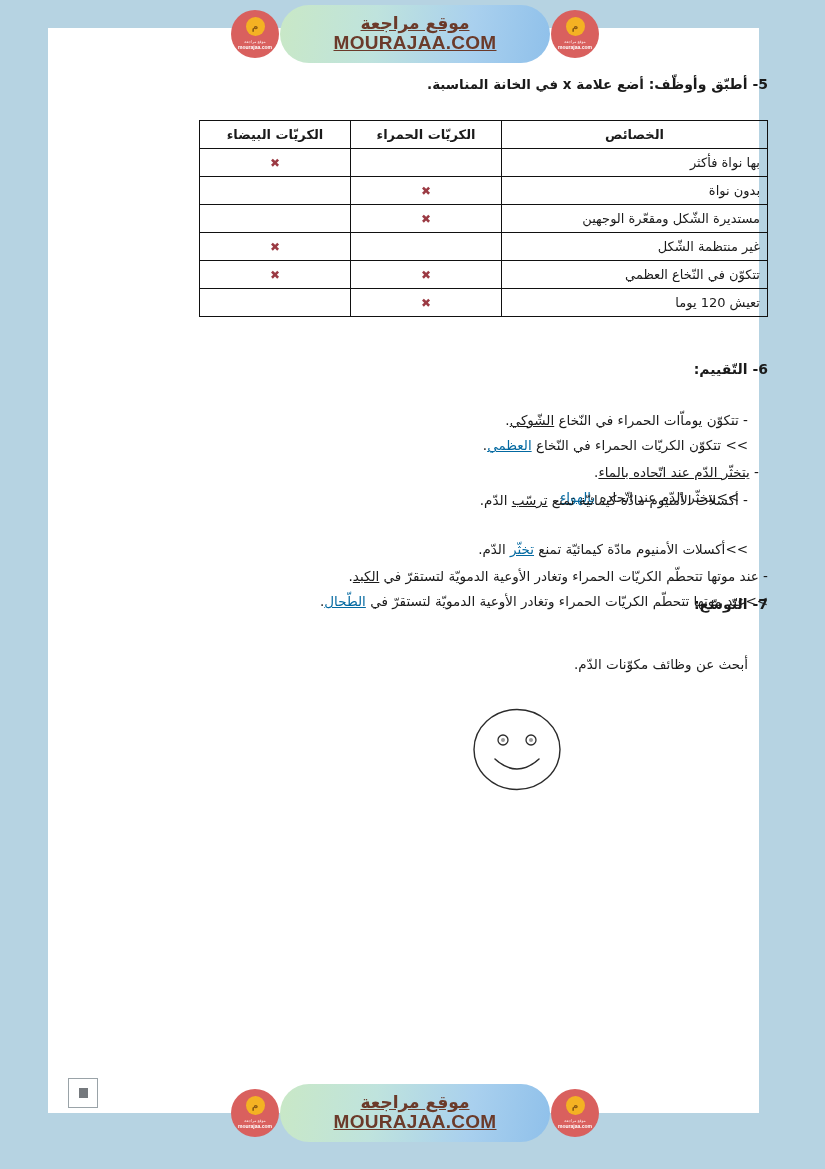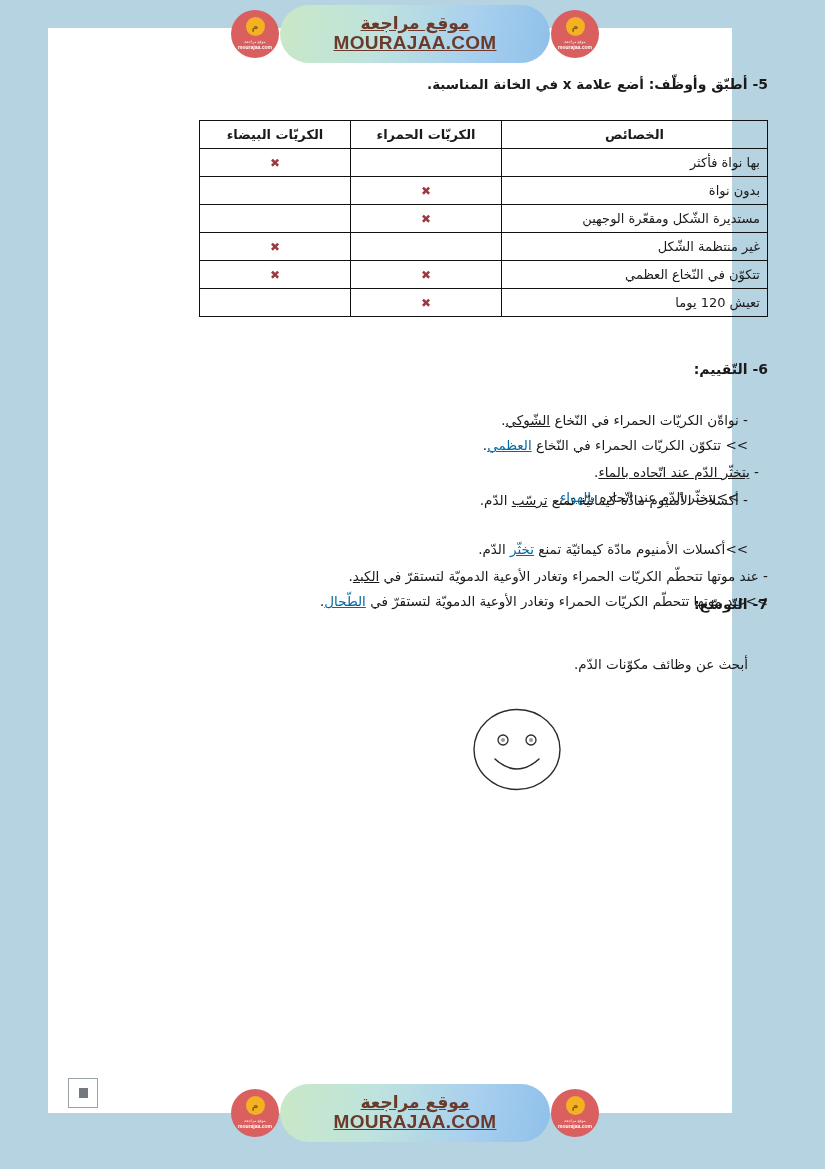--- a/index.html
+++ b/index.html
@@ -8,20 +8,21 @@
     width:825px;height:1169px;
     background:#b6d3e2;
     font-family:"DejaVu Sans","Liberation Sans",sans-serif;
     overflow:hidden;position:relative;
   }
   
   .page{
     position:absolute;left:48px;top:28px;
     width:684px;height:1085px;
     background:#ffffff;
+    padding-left:27px;
   }
   
   .banner{
     position:absolute;left:215px;width:400px;height:62px;
     display:flex;align-items:center;justify-content:center;
     z-index:5;
   }
   .banner-top{top:3px;}
   .banner-bottom{top:1082px;}
   .pill{
@@ -159,21 +160,21 @@
           </tr>
         </tbody>
     </table>
 
     <div class="ln q-title" style="right:9px;top:333px;">
       <span class="num">6-</span>
       <span class="num">التّقييم:</span>
     </div>
 
     <div id="corrections-host">
-        <div class="ln body-txt" style="right: 29px; top: 384px;"><span>- نواةّن الكريّات الحمراء في النّخاع </span><span class="u">الشّوكي</span><span>.</span></div>
+        <div class="ln body-txt" style="right: 29px; top: 384px;"><span>- تتكوّن يوماّات الحمراء في النّخاع </span><span class="u">الشّوكي</span><span>.</span></div>
         <div class="ln body-txt" style="right: 29px; top: 409px;"><span>&gt;&gt;</span><span> تتكوّن الكريّات الحمراء في النّخاع </span><span class="red-u">العظمي</span><span>.</span></div>
         <div class="ln body-txt" style="right: 18px; top: 436px;"><span>- </span><span class="u">يتخثّر الدّم عند اتّحاده بالماء</span><span>.</span></div>
         <div class="ln body-txt" style="right: 38px; top: 461px;"><span>&gt;&gt;</span><span>يتخثّر الدّم عند اتّحاده </span><span class="red-u">بالهواء</span><span>.</span></div>
         <div class="ln body-txt" style="right: 29px; top: 464px;"><span>- أكسلات الأمنيوم مادّة كيمائيّة تمنع </span><span class="u">ترسّب</span><span> الدّم.</span></div>
         <div class="ln body-txt" style="right: 29px; top: 513px;"><span>&gt;&gt;</span><span>أكسلات الأمنيوم مادّة كيمائيّة تمنع </span><span class="red-u">تخثّر</span><span> الدّم.</span></div>
         <div class="ln body-txt" style="right: 9px; top: 540px;"><span>- عند موتها تتحطّم الكريّات الحمراء وتغادر الأوعية الدمويّة لتستقرّ في </span><span class="u">الكبد</span><span>.</span></div>
         <div class="ln body-txt" style="right: 9px; top: 565px;"><span>&gt;&gt;</span><span>عند موتها تتحطّم الكريّات الحمراء وتغادر الأوعية الدمويّة لتستقرّ في </span><span class="red-u">الطّحال</span><span>.</span></div>
       </div>
 
     <div class="ln q-title" style="right:9px;top:568px;">

